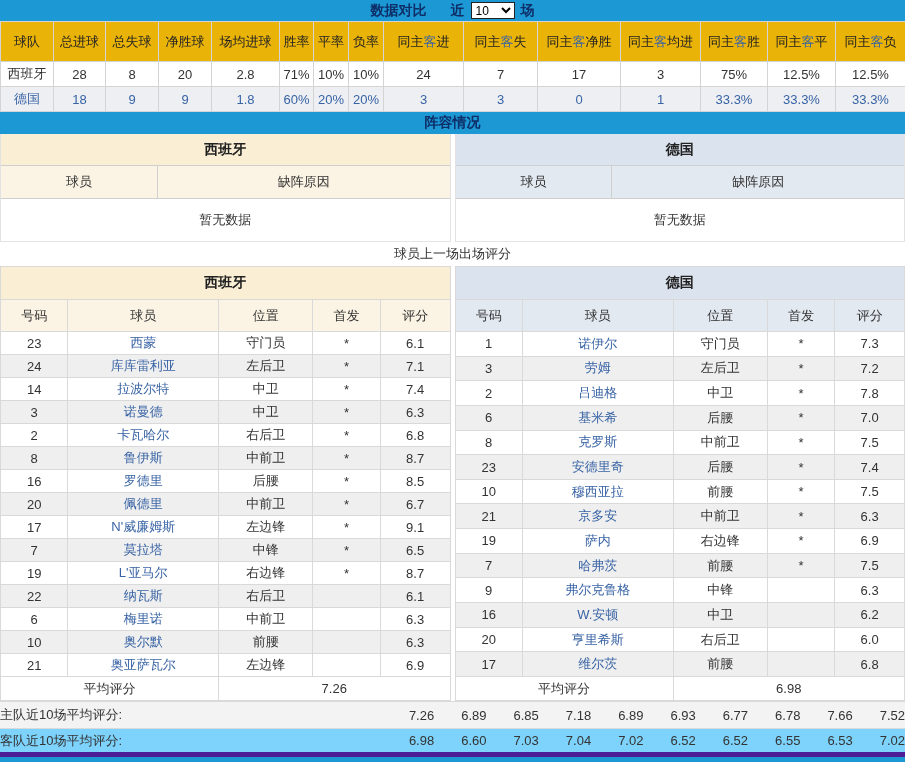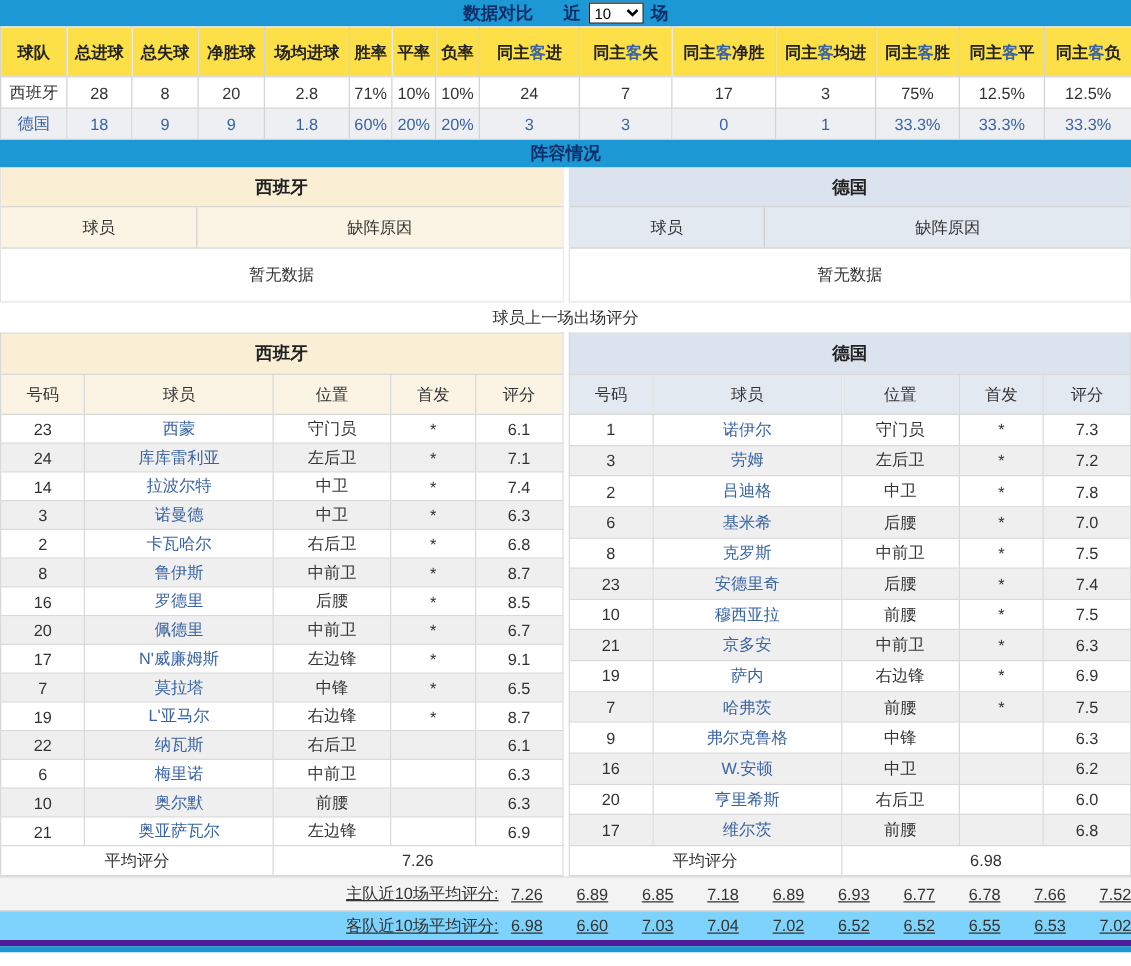--- a/index.html
+++ b/index.html
@@ -24,21 +24,21 @@
     border:1px solid #222; background:#fff; color:#000;
     font-family:"Liberation Sans","DejaVu Sans",sans-serif;
   }
   
   table { border-collapse:collapse; table-layout:fixed; }
   .stats-table { width:905px; }
   .stats-table th, .stats-table td {
     border:1px solid #D4D4D4; text-align:center; font-weight:normal;
     height:25px; padding:0 1px; overflow:hidden; white-space:nowrap;
   }
-  .stats-table thead th { background:#fde047; color:#222; height:40px;font-weight:bold; }
+  .stats-table thead th { background:#eab308; color:#222; height:40px; }
   .stats-table tr.home-row td { background:#FFFFFF; color:#333; }
   .stats-table tr.away-row td { background:#EDEFF3; color:#3863A4; }
   .away-ch { color:#3863A4; }
   
   .split { display:grid; grid-template-columns:1fr 4px 1fr; }
   .split .mid { background:#fff; }
   .panel { border-left:1px solid #E2E2E2; border-right:1px solid #E2E2E2; }
   .team-head {
     height:32px; display:flex; align-items:center; justify-content:center;
     font-weight:bold; font-size:14px; color:#222;
@@ -70,21 +70,21 @@
   }
   .rt th.team { height:33px; font-size:14px; color:#222; }
   .rt th.col  { height:32px; font-weight:normal; color:#333; }
   .rt tbody td { height:23px; }
   .rt tbody tr:nth-child(odd)  td { background:#FFFFFF; }
   .rt tbody tr:nth-child(even) td { background:#EFEFEF; }
   .rt td.name-cell { color:#3863A4; cursor:pointer; }
   .rt .avg-row td { height:24px; background:#fff; }
   
   .summary-row {
-    height:28px; display:flex; align-items:center; justify-content:flex-end;text-decoration:underline;
+    height:28px; display:flex; align-items:center; justify-content:space-between;
   }
   .summary-row.first {
     background:#F3F3F3;
     border-top:1px solid #DADADA; border-bottom:1px solid #DADADA;
   }
   .summary-row.second { background:#7dd3fc; border-bottom:5px solid #4c1d95; }
   .summary-label { color:#333; }
   .summary-vals { display:flex; gap:27px; margin-left:10px; color:#333; }
   .bottom-bar { height:5px; background:#1C98D4; }
 </style>

